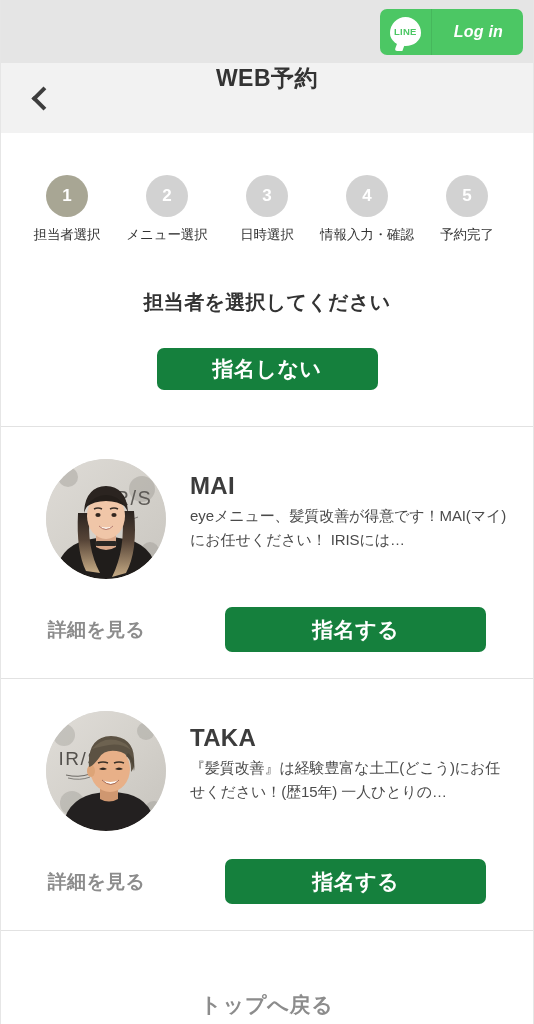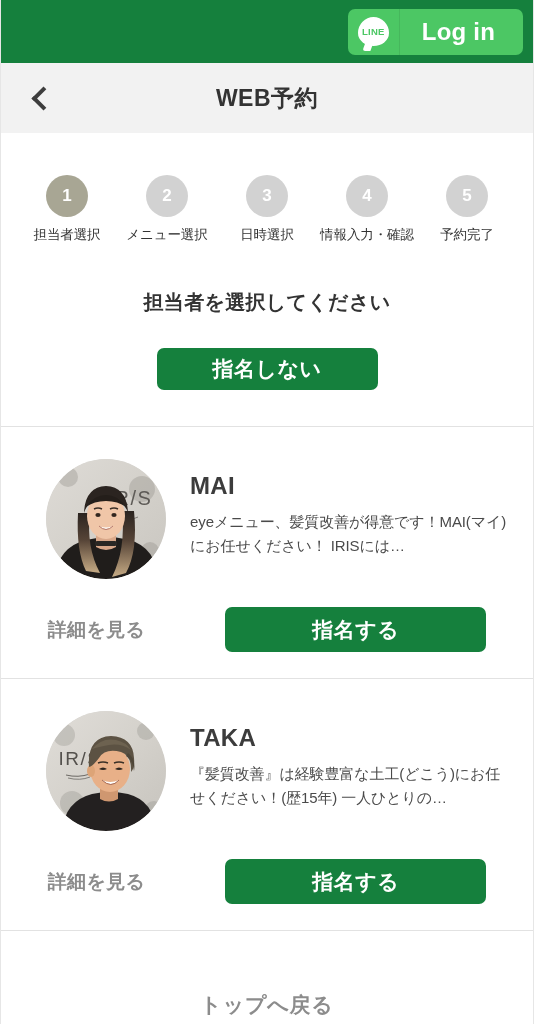--- a/index.html
+++ b/index.html
@@ -20,21 +20,21 @@
     background: #ffffff;
     border-left: 1px solid #e6e6e6;
     border-right: 1px solid #e6e6e6;
     display: flex;
     flex-direction: column;
   }
 
   
   .topbar {
     height: 63px;
-    background: #15803d;
+    background: #e5e5e5;
     display: flex;
     align-items: center;
     justify-content: flex-end;
     padding-right: 10px;
     flex: 0 0 auto;
   }
 
   .line-login {
     display: flex;
     align-items: center;
@@ -83,33 +83,34 @@
     z-index: 2;
     color: #4cc764;
     font-size: 9.5px;
     font-weight: bold;
     letter-spacing: 0.2px;
     line-height: 1;
   }
 
   .line-login-label {
     color: #ffffff;
-    font-size: 24px;
-    font-weight: bold;
-    padding: 0 28px 0 22px;
+    font-size: 16px;
+    font-weight: bold;
+    padding: 0 20px 0 22px;
     white-space: nowrap;
     letter-spacing: 0.2px;
+    font-style: italic;
   }
 
   
   .header {
     height: 70px;
     background: #f2f2f2;
     display: flex;
-    align-items: center;
+    align-items: flex-start;
     position: relative;
     flex: 0 0 auto;
   }
 
   .back-btn {
     position: absolute;
     left: 16px;
     top: 0;
     bottom: 0;
     width: 48px;
@@ -244,21 +245,21 @@
 
   .staff-name {
     font-size: 24px;
     font-weight: bold;
     color: #3c3c3c;
     line-height: 1.1;
     letter-spacing: 0.3px;
   }
 
   .staff-desc {
-    margin-top: 11px;
+    margin-top: 5px;
     font-size: 15px;
     line-height: 1.55;
     color: #4a4a4a;
     letter-spacing: -0.1px;
   }
 
   .staff-actions {
     display: flex;
     align-items: center;
     justify-content: center;

